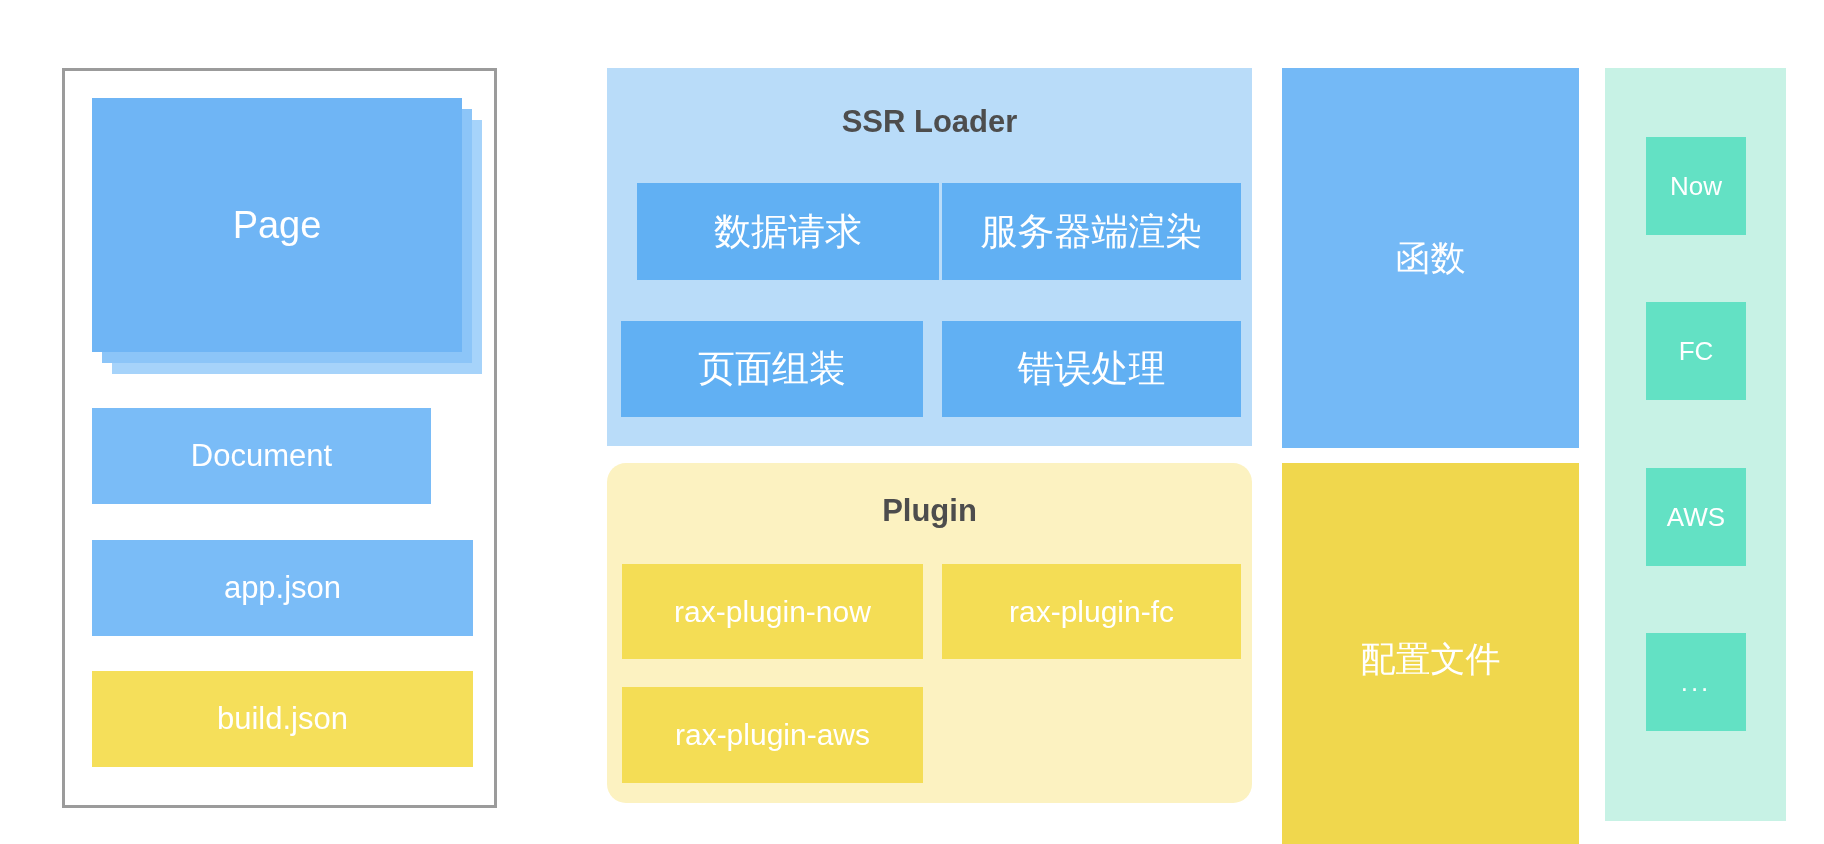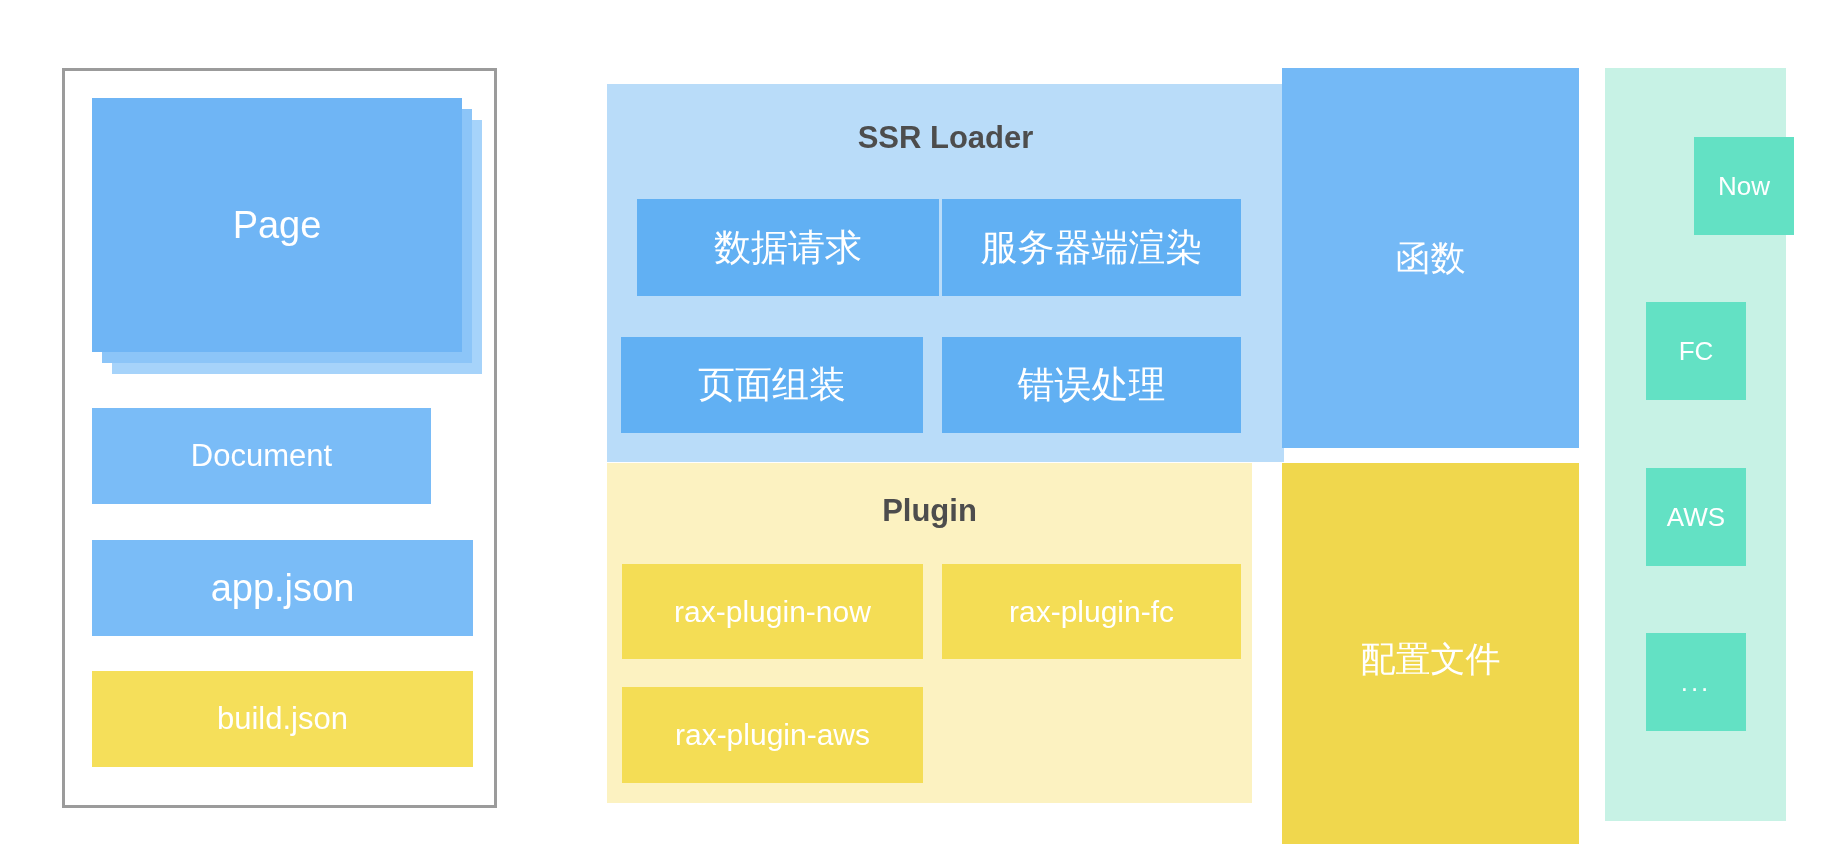--- a/index.html
+++ b/index.html
@@ -37,29 +37,28 @@
     position: absolute;
     display: flex; align-items: center; justify-content: center;
     color: #ffffff;
   }
   .page-card {
     left: 0; top: 0; width: 100%; height: 100%;
     background: #6fb5f5;
     font-size: 38px;
   }
   .document-card { left: 27px; top: 337px; width: 339px; height: 96px; background: #7abcf7; font-size: 31px; }
-  .appjson-card  { left: 27px; top: 469px; width: 381px; height: 96px; background: #7abcf7; font-size: 38px; }
+  .appjson-card  { left: 27px; top: 469px; width: 381px; height: 96px; background: #7abcf7; font-size: 31px; }
   .buildjson-card{ left: 27px; top: 600px; width: 381px; height: 96px; background: #f5df5a; font-size: 31px; }
 
   
   .ssr-panel {
-    left: 607px; top: 84px;
+    left: 607px; top: 68px;
     width: 645px; height: 378px;
     background: #b9dcf9;
-    padding-left: 32px;
   }
   .panel-title {
     position: absolute;
     left: 0; width: 100%;
     text-align: center;
     font-weight: bold;
     font-size: 31px;
     color: #4d4d4d;
   }
   .ssr-panel .panel-title { top: 36px; }
@@ -72,20 +71,21 @@
   .ssr-b1 { left: 14px;  top: 115px; width: 302px; height: 97px; margin-left: 16px; }
   .ssr-b2 { left: 335px; top: 115px; width: 299px; height: 97px; text-align: center; }
   .ssr-b3 { left: 14px;  top: 253px; width: 302px; height: 96px; }
   .ssr-b4 { left: 335px; top: 253px; width: 299px; height: 96px; }
 
   
   .plugin-panel {
     left: 607px; top: 463px;
     width: 645px; height: 340px;
     background: #fcf2c1;
+    border-radius: 19px;
   }
   .plugin-panel .panel-title { top: 30px; }
   .plugin-box { background: #f4dd55; font-size: 30px; }
   .plg-b1 { left: 15px;  top: 101px; width: 301px; height: 95px; }
   .plg-b2 { left: 335px; top: 101px; width: 299px; height: 95px; }
   .plg-b3 { left: 15px;  top: 224px; width: 301px; height: 96px; }
   .plg-b4 { left: 335px; top: 224px; width: 299px; height: 96px; }
 
   
   .function-box {
@@ -109,21 +109,21 @@
     width: 181px; height: 753px;
     background: #c7f2e5;
   }
   .provider-box {
     position: absolute;
     left: 41px; width: 100px; height: 98px;
     background: #63e1c4;
     display: flex; align-items: center; justify-content: center;
     color: #ffffff; font-size: 26px;
   }
-  .prov-1 { top: 69px; margin-left: 48px; }
+  .prov-1 { top: 69px; }
   .prov-2 { top: 234px; }
   .prov-3 { top: 400px; }
   .prov-4 { top: 565px; letter-spacing: 3px; }
 </style>
 </head>
 <body>
 
 <div class="canvas">
 
   <div class="abs left-panel">

